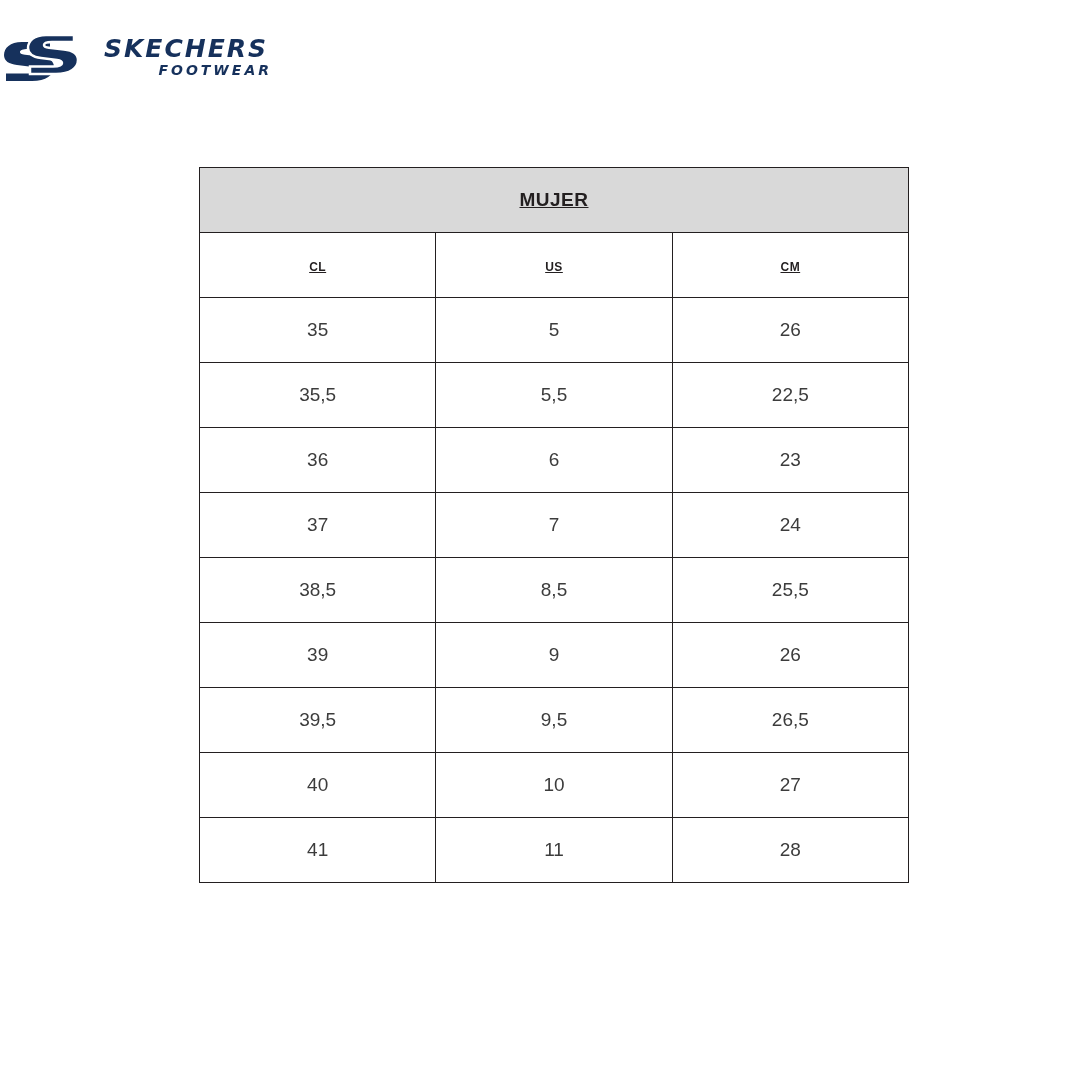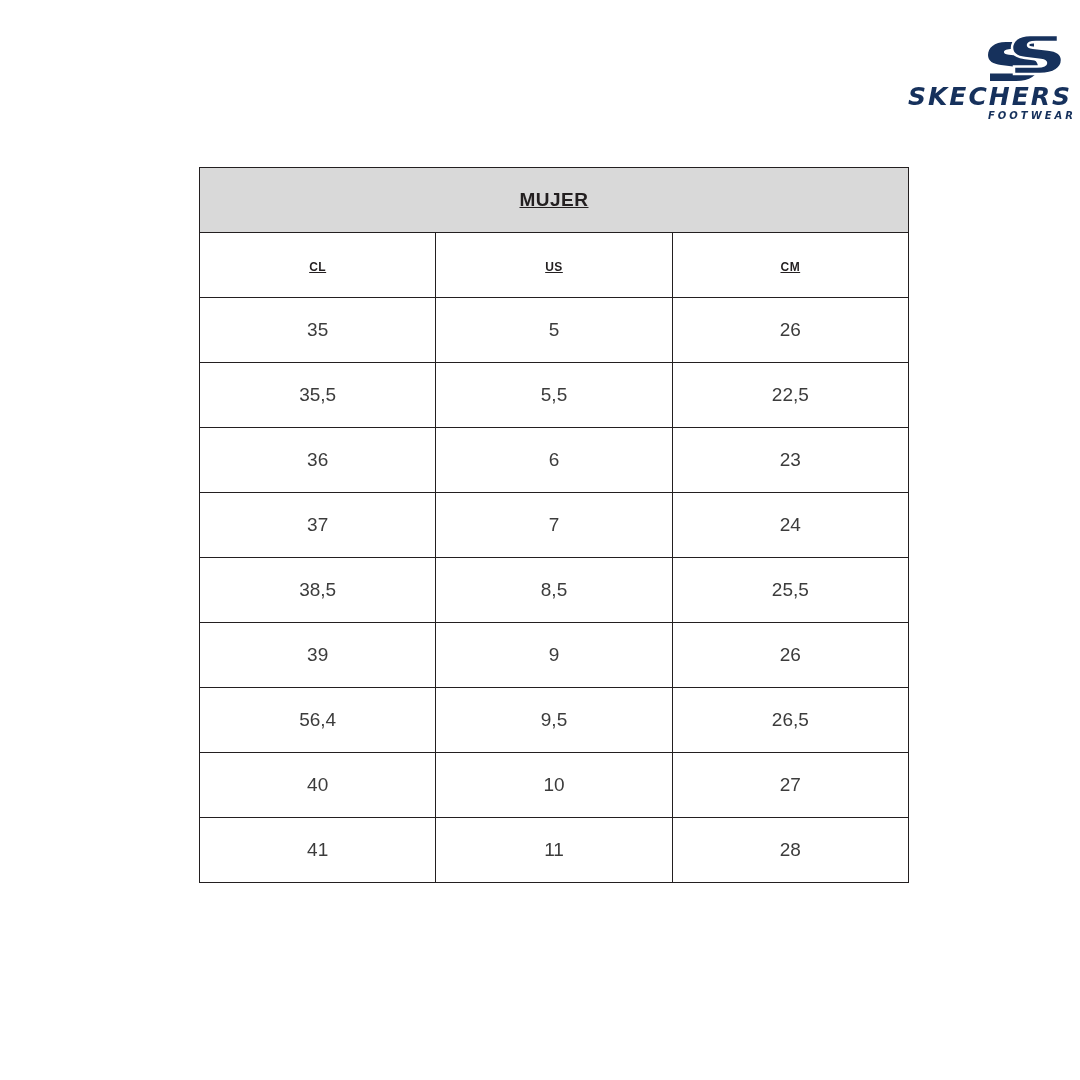--- a/index.html
+++ b/index.html
@@ -24,22 +24,22 @@
   }
 
   
   .logo-area {
     position: absolute;
     top: 34px;
     left: 0;
     width: 1080px;
     height: 100px;
     display: flex;
-    flex-direction: column;
-    align-items: flex-end;
+    flex-direction: row;
+    align-items: flex-start;
     justify-content: flex-start;
   }
   .logo-mark {
     width: 96px;
     height: 48px;
     position: relative;
   }
   .logo-wordmark {
     margin-top: 2px;
     font-family: "DejaVu Sans", sans-serif;
@@ -47,21 +47,21 @@
     font-weight: bold;
     font-size: 25px;
     letter-spacing: 2px;
     color: #16315c;
     line-height: 1;
   }
   .logo-sub {
     font-family: "DejaVu Sans", sans-serif;
     font-style: italic;
     font-weight: bold;
-    font-size: 10px;
+    font-size: 14px;
     letter-spacing: 3px;
     color: #16315c;
     margin-top: 1px;
     text-align: right;
     width: 100%;
     padding-right: 4px;
     box-sizing: border-box;
   }
   .logo-text-wrap {
     display: flex;
@@ -173,21 +173,21 @@
         <td>38,5</td>
         <td>8,5</td>
         <td>25,5</td>
       </tr>
       <tr>
         <td>39</td>
         <td>9</td>
         <td>26</td>
       </tr>
       <tr>
-        <td>56,4</td>
+        <td>39,5</td>
         <td>9,5</td>
         <td>26,5</td>
       </tr>
       <tr>
         <td>40</td>
         <td>10</td>
         <td>27</td>
       </tr>
       <tr>
         <td>41</td>

